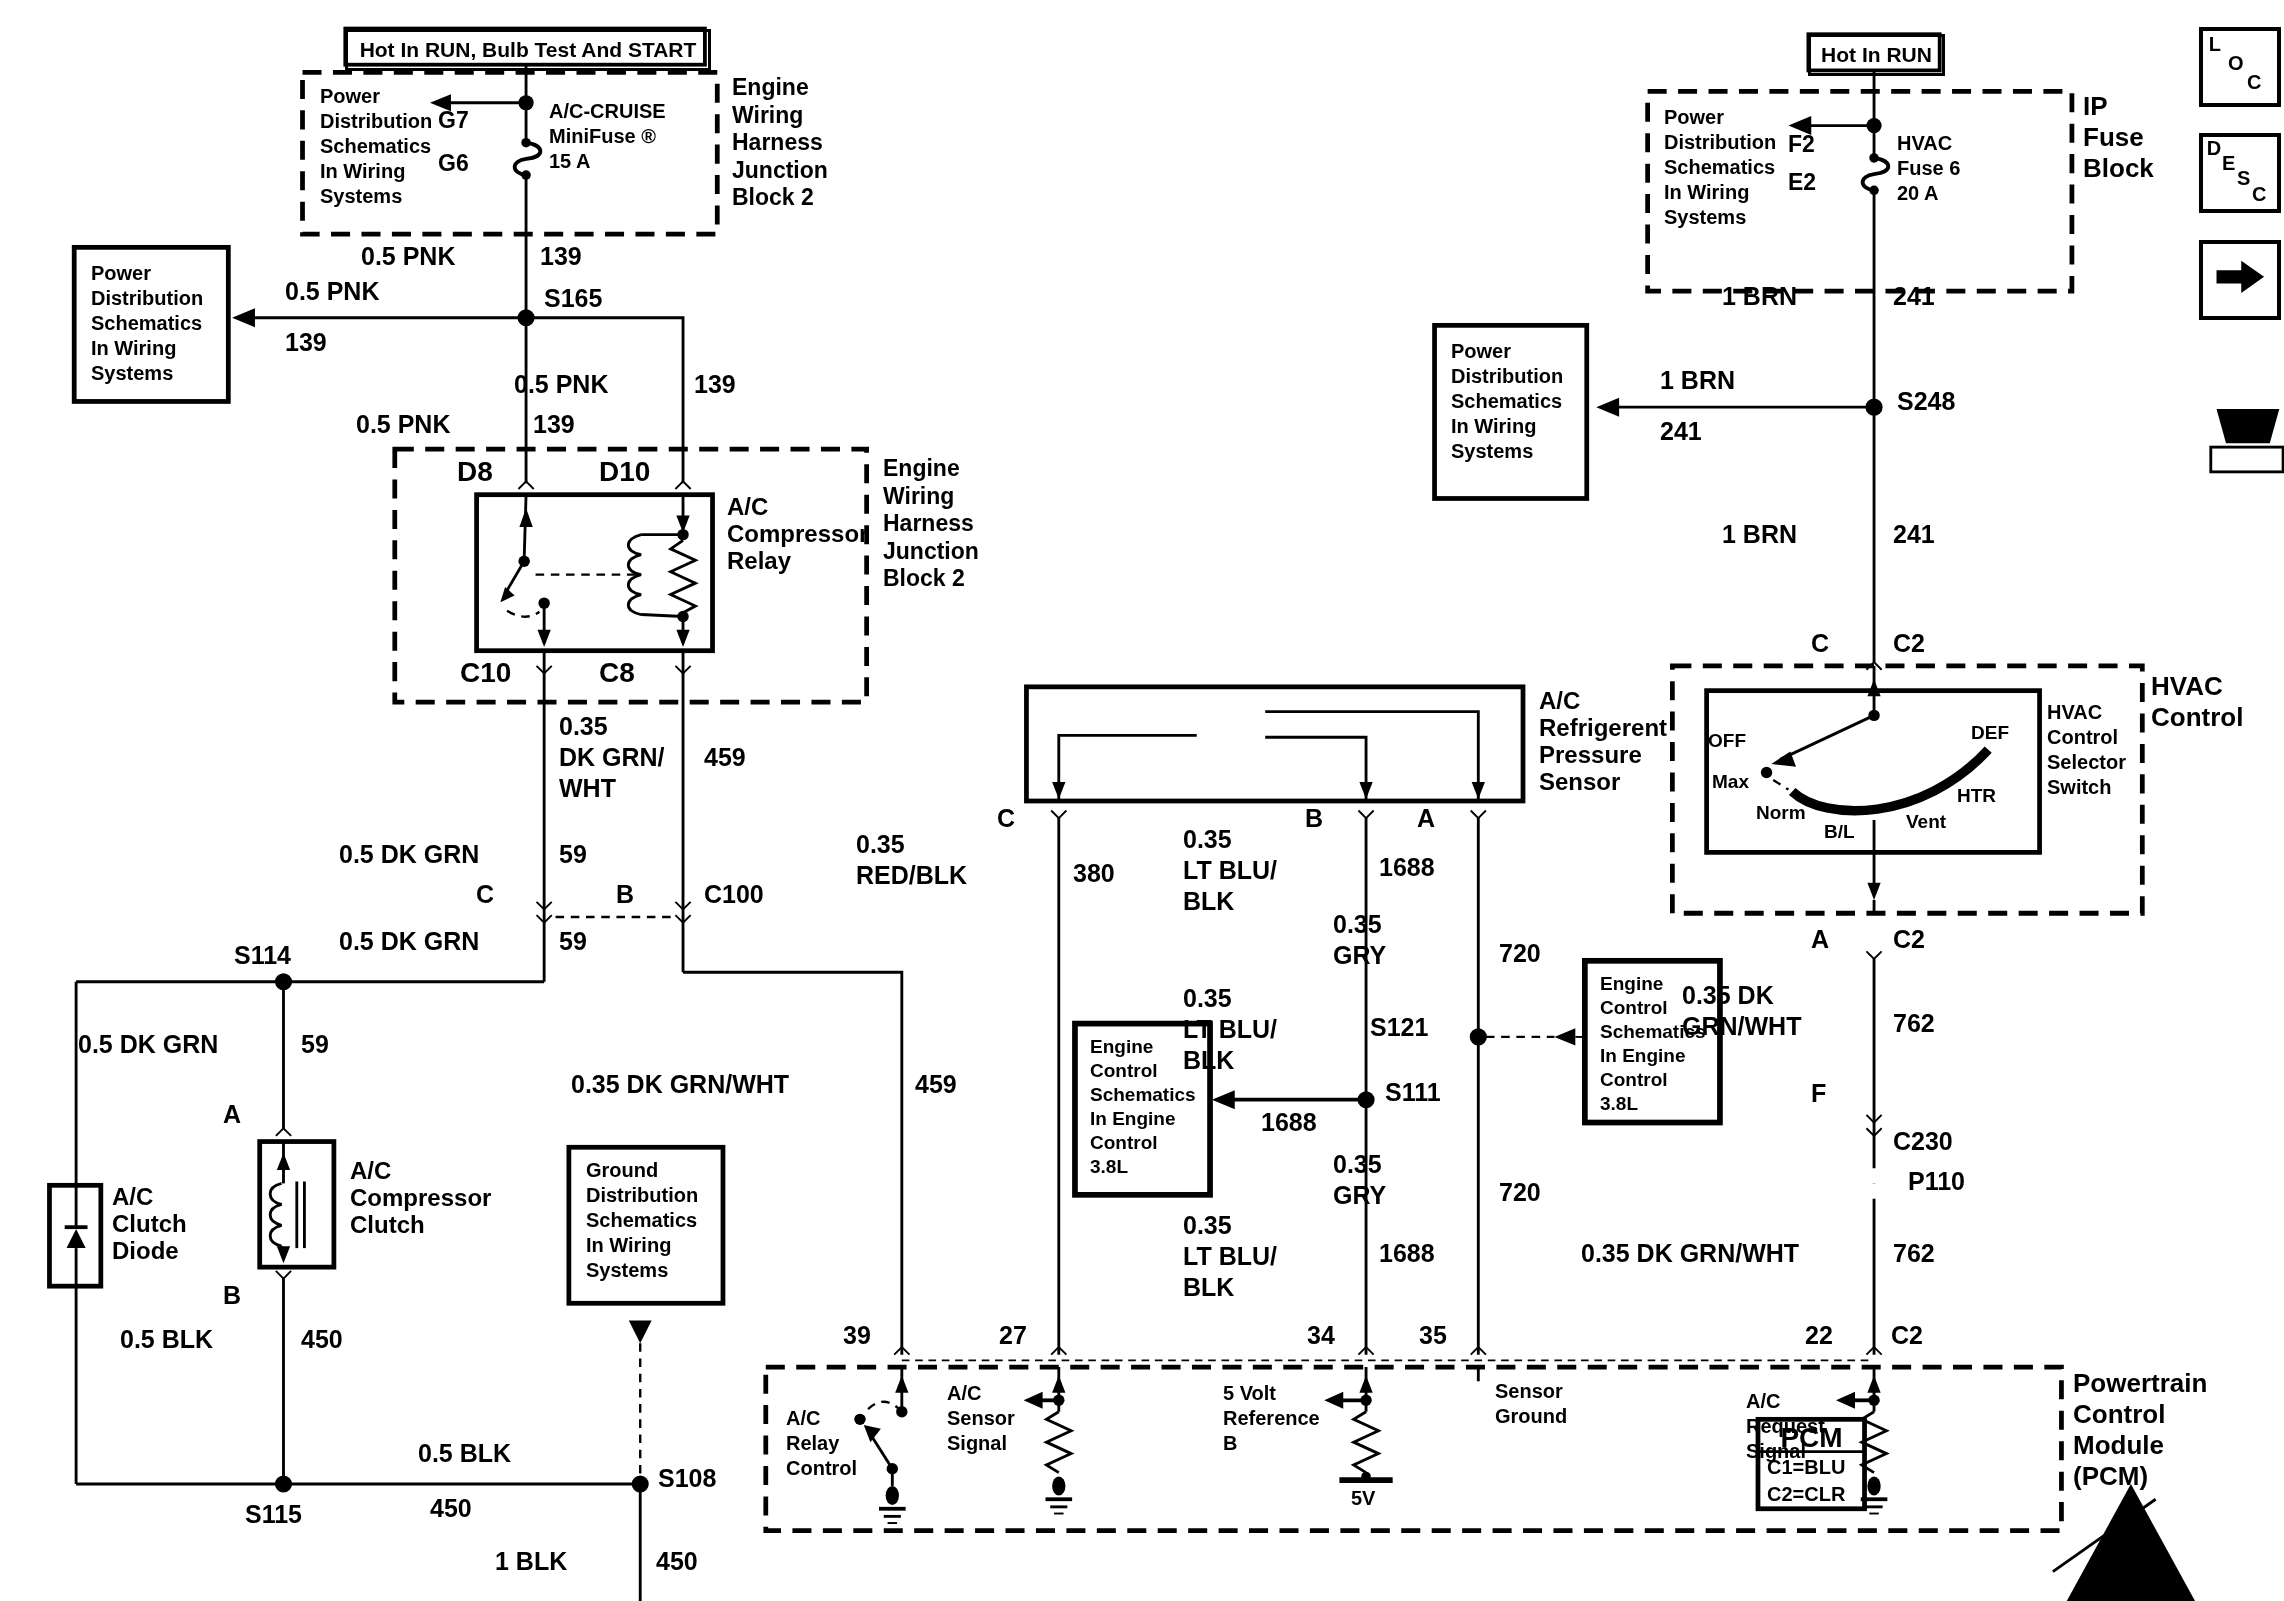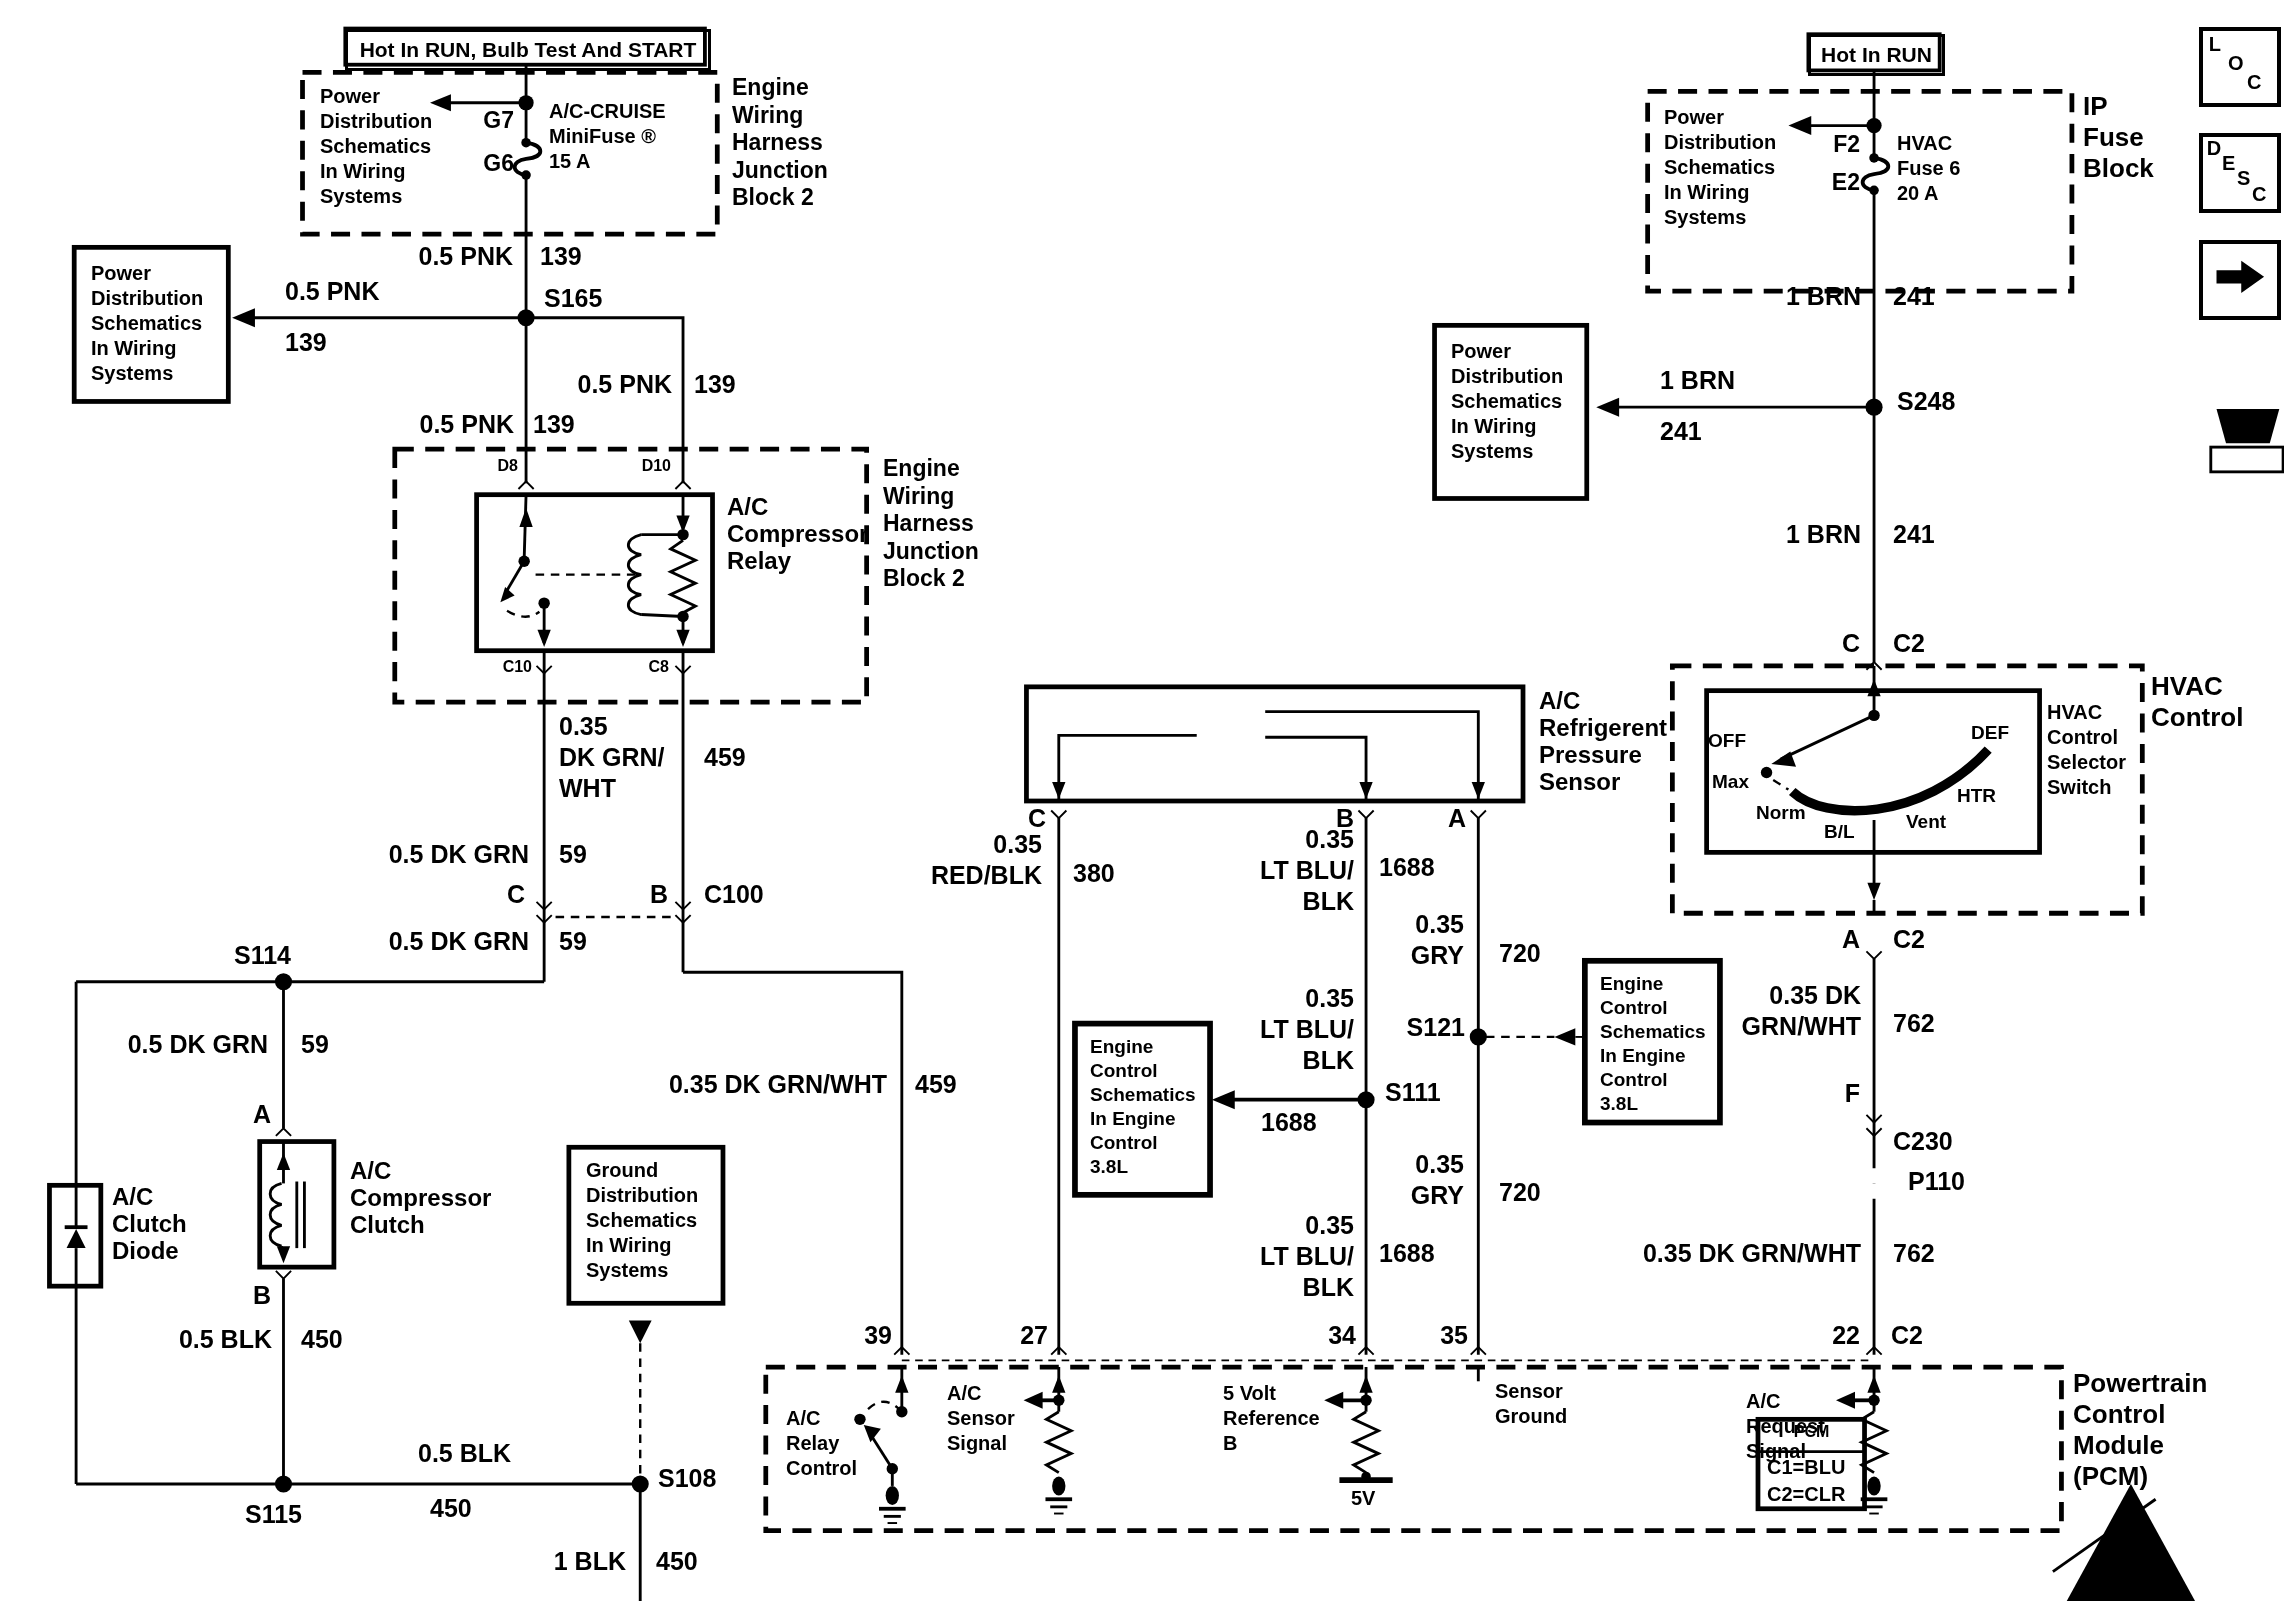--- a/index.html
+++ b/index.html
@@ -9,24 +9,24 @@
   svg line,svg path,svg polyline,svg rect,svg circle,svg ellipse{stroke:#000;fill:none;stroke-width:3;}
   .w2{stroke-width:2;} .w4{stroke-width:4;} .w5{stroke-width:5;} .w6{stroke-width:6;} .w10{stroke-width:10;}
   .dashBig{stroke-dasharray:20 12;stroke-width:5;}
   .dashMid{stroke-dasharray:9 7;stroke-width:2.5;}
   .dashThin{stroke-dasharray:8 6;stroke-width:2;}
   .solid{fill:#000;stroke:none;}
   .dot{fill:#000;stroke:none;}
   .whitefill{fill:#fff;}
   .lbl{position:absolute;font-weight:bold;font-size:25px;line-height:1.1;white-space:nowrap;}
   .ml{white-space:pre-line;}
-  .r{text-align:right;}
+  .r{}
   .c{text-align:center;}
   .fs15{font-size:14.3px;} .fs18{font-size:17px;} .fs20{font-size:19px;line-height:24px;}
-  .fs21{font-size:20px;line-height:25px;} .fs22{font-size:16px;}
+  .fs21{font-size:20px;line-height:25px;} .fs22{font-size:28px;}
   .fs24{font-size:23px;line-height:27.6px;} .fs25{font-size:24px;line-height:27px;}
   .fs26{font-size:25px;line-height:31px;} .fs27{font-size:26px;line-height:31px;}
   .banner{position:absolute;display:flex;align-items:center;justify-content:center;
           border:3.8px solid #000;font-weight:bold;font-size:21px;}
   .icoBox{position:absolute;border:4.8px solid #000;}
   .icoLetter{position:absolute;font-weight:bold;font-size:20px;}
 </style>
 </head>
 <body>
 

